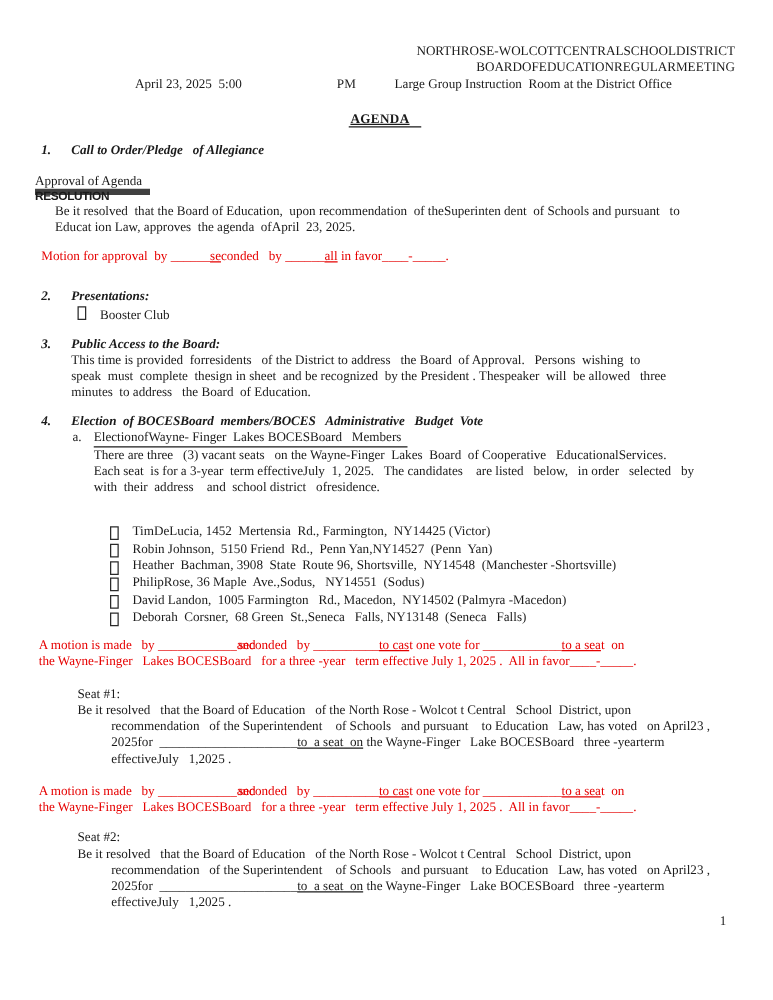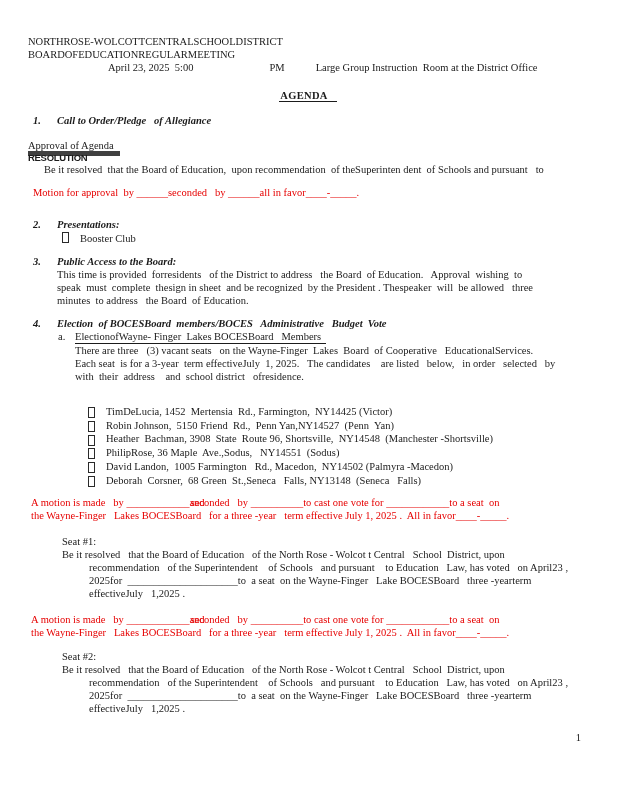--- a/index.html
+++ b/index.html
@@ -8,26 +8,26 @@
     width:618px;height:800px;
     background:#ffffff;
     font-family:"Liberation Serif","DejaVu Serif",serif;
     font-size:10.5px;
     color:#1b1b1b;
     box-sizing:border-box;
     padding:36px 30px 0 28px;
     overflow:hidden;
   }
   .ln{white-space:pre;line-height:13px;}
-  .center{text-align:left;}
+  .center{text-align:right;}
   .hline{line-height:12.5px;white-space:pre;}
   .dateline{white-space:pre;margin-left:80px;line-height:13px;}
   .gap1{margin-left:48px;padding-left:28px;}
   .gap2{margin-left:31px;}
-  .agenda-wrap{text-align:center;margin-top:15px;line-height:13px;}
+  .agenda-wrap{text-align:center;margin-top:15px;line-height:13px;text-decoration:underline;}
   .agenda{font-weight:bold;border-bottom:1px solid #1b1b1b;padding:0 9px 0 1px;letter-spacing:.3px;}
   .item-row{display:flex;line-height:13px;}
   .inum{width:24px;flex:none;margin-left:5px;font-weight:bold;font-style:italic;white-space:pre;}
   .ititle{font-weight:bold;font-style:italic;white-space:pre;}
   .mt12{margin-top:12px;}
   .mt10{margin-top:10px;}
   .mt19{margin-top:19px;}
   .mt9{margin-top:9px;}
   .mt13{margin-top:13px;}
   .mt11{margin-top:11px;}
@@ -35,21 +35,21 @@
   .resolution{font-family:"Liberation Sans","DejaVu Sans",sans-serif;font-weight:bold;font-size:9.5px;letter-spacing:-.3px;line-height:11px;}
   .ind-res{margin-left:16px;}
   .ind-item3{margin-left:29px;}
   .ind-sub{margin-left:47px;}
   .sub-row{display:flex;margin-left:30px;line-height:13px;}
   .slet{width:17px;flex:none;white-space:pre;}
   .subhead{border-bottom:1px solid #1b1b1b;padding-right:5px;white-space:pre;}
   .red{color:var(--red);}
   .motion1{margin-left:5px;}
   .motion2{margin-left:3px;}
-  .useg{text-align:right;}
+  .useg{text-decoration:underline;text-align:right;}
   .overlap{margin-right:-14px;}
   .bullets{margin-top:22px;}
   .bullet-row{display:flex;align-items:center;line-height:13.7px;margin-left:60px;}
   .bullet-row .bt{white-space:pre;}
   .booster-row{display:flex;align-items:baseline;line-height:13px;margin-left:34px;}
   .glyph-box{display:inline-block;width:5px;height:9px;border:1px solid #2a2a2a;margin-right:11px;position:relative;top:1px;flex:none;}
   .seat{margin-left:34px;}
   .seat .cont{margin-left:27px;}
   .pagenum{position:absolute;top:731px;right:37px;line-height:13px;}
 </style>
@@ -68,38 +68,39 @@
 
   <div class="item-row mt12">
     <span class="inum">1.</span>
     <span class="ititle">Call to Order/Pledge   of Allegiance</span>
   </div>
 
   <div class="ln mt12"><span class="underlined">Approval of Agenda</span></div>
   <div class="resolution">RESOLUTION</div>
   <div class="ind-res">
       <div class="ln">Be it resolved  that the Board of Education,  upon recommendation  of theSuperinten dent  of Schools and pursuant   to</div>
+      <div class="ln">Educat ion Law, approves  the agenda  ofApril  23, 2025.</div>
     </div>
   <div class="ln red motion1 mt10"><span>Motion for approval  by </span><span>______</span><span class="useg">se</span><span>conded   by </span><span>______</span><span class="useg">all</span><span> in favor</span><span>____-_____</span><span>.</span></div>
 
   <div class="item-row mt19">
     <span class="inum">2.</span>
     <span class="ititle">Presentations:</span>
   </div>
   <div class="booster-row">
     <span class="glyph-box"></span>
     <span class="bt ln">Booster Club</span>
   </div>
 
   <div class="item-row mt10">
     <span class="inum">3.</span>
     <span class="ititle">Public Access to the Board:</span>
   </div>
   <div class="ind-item3">
-      <div class="ln">This time is provided  forresidents   of the District to address   the Board  of Education.   Approval  wishing  to</div>
+      <div class="ln">This time is provided  forresidents   of the District to address   the Board  of Approval.   Persons  wishing  to</div>
       <div class="ln">speak  must  complete  thesign in sheet  and be recognized  by the President . Thespeaker  will  be allowed   three</div>
       <div class="ln">minutes  to address   the Board  of Education.</div>
     </div>
 
   <div class="item-row mt10">
     <span class="inum">4.</span>
     <span class="ititle">Election  of BOCESBoard  members/BOCES   Administrative   Budget  Vote</span>
   </div>
   <div class="sub-row">
     <span class="slet">a.</span>

